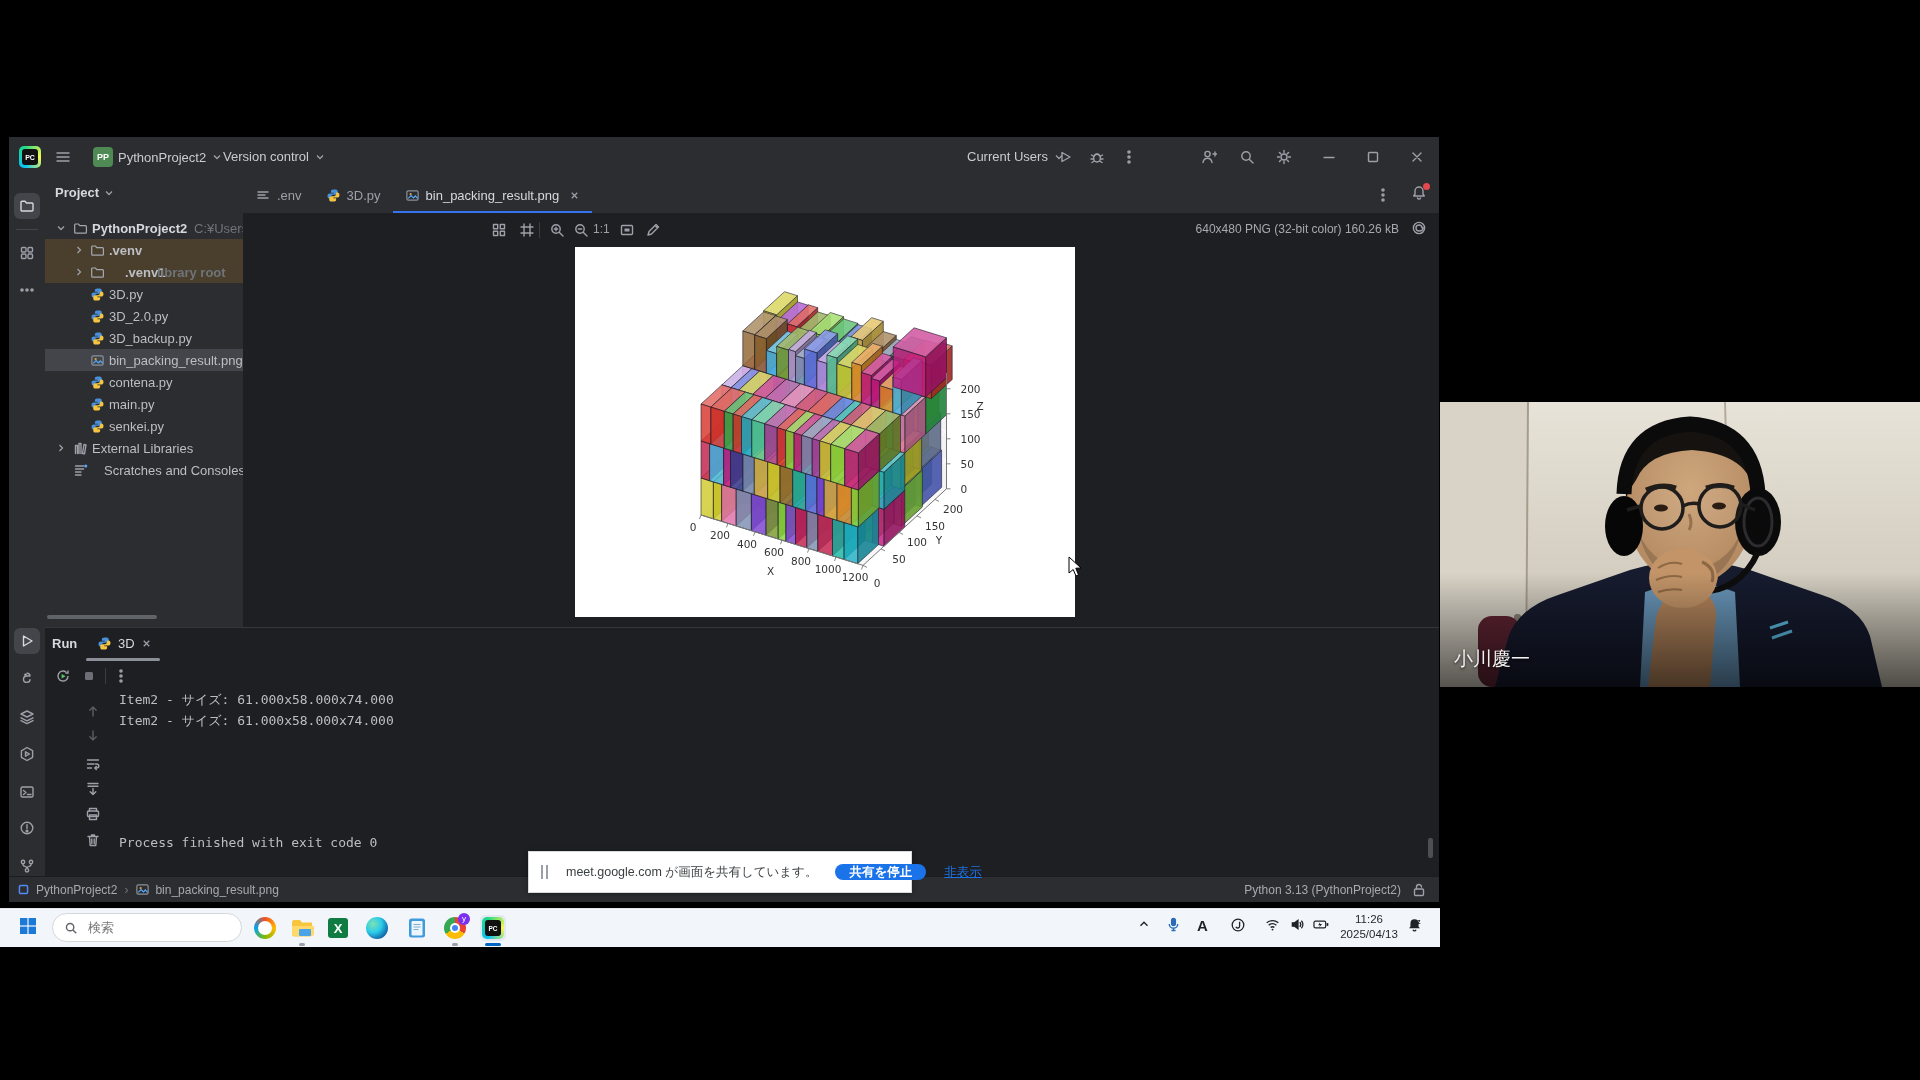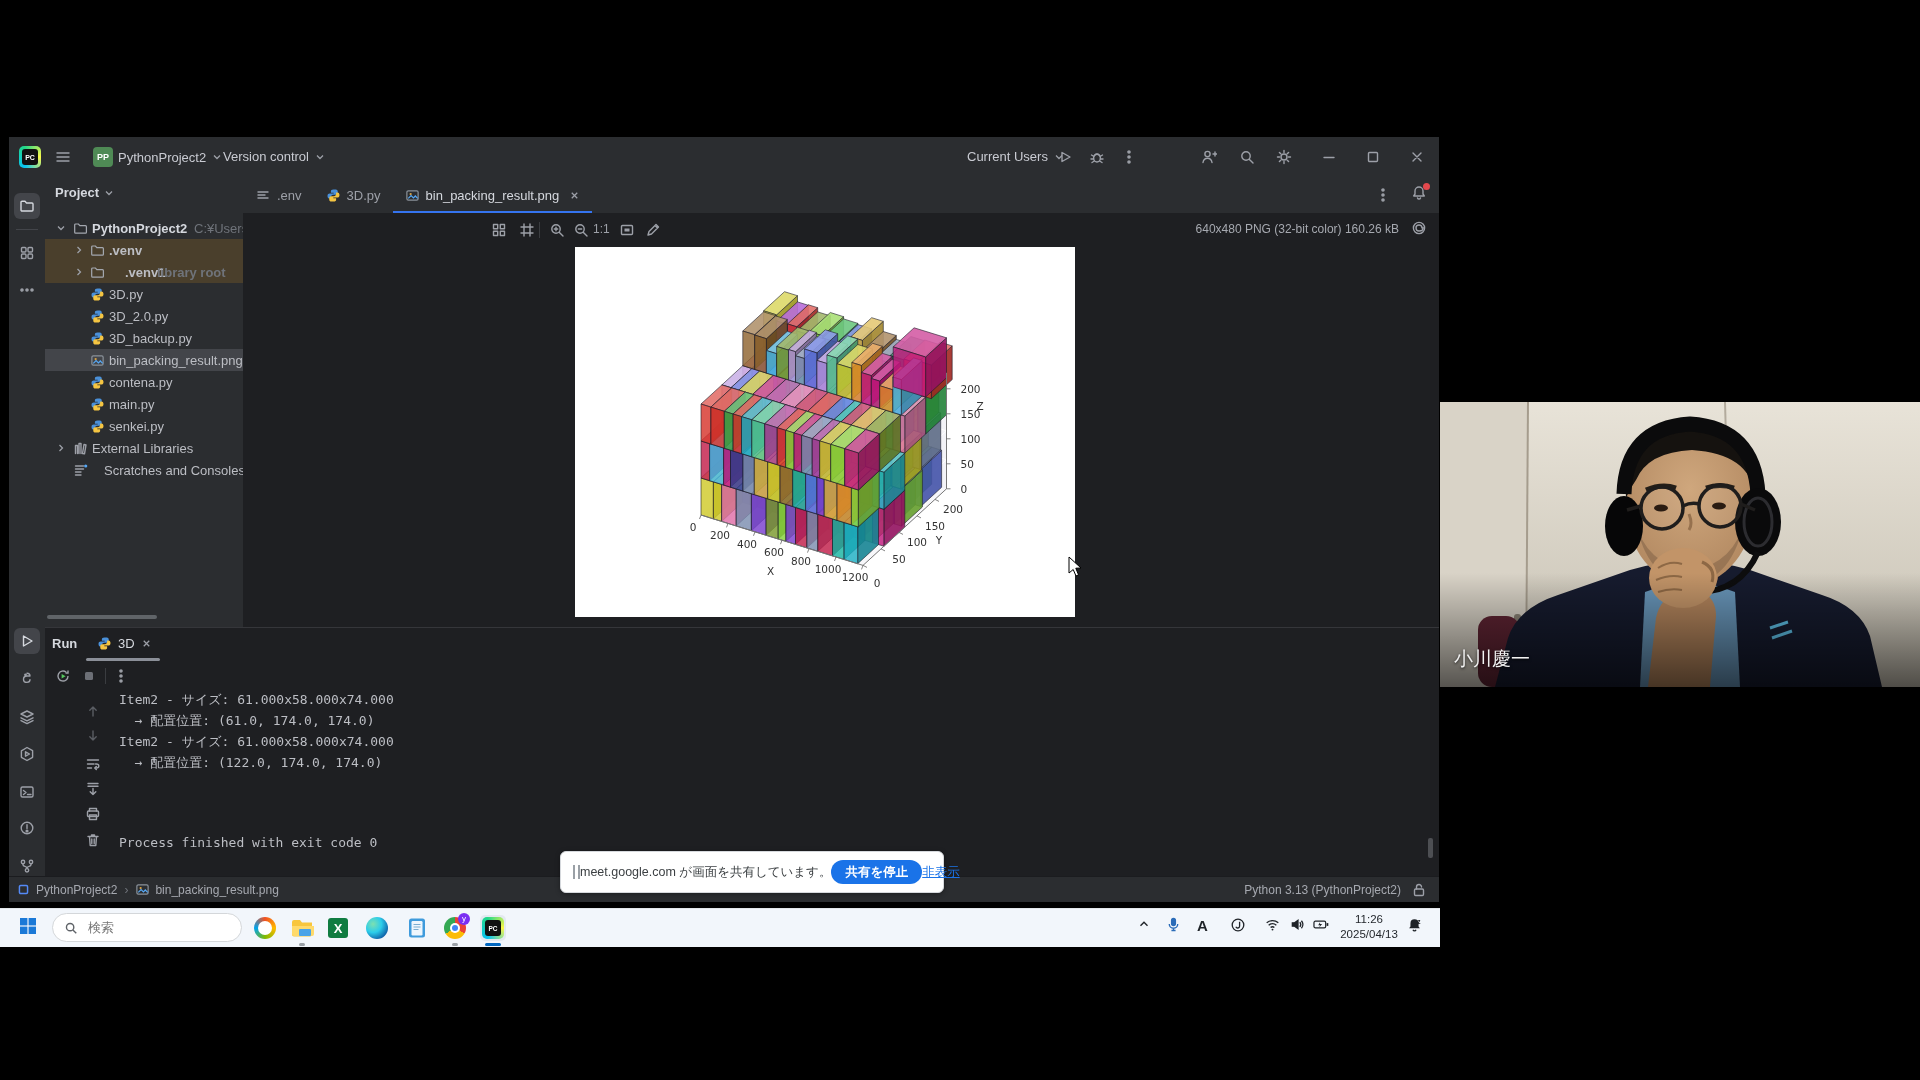--- a/index.html
+++ b/index.html
@@ -32,25 +32,25 @@
   #canvas{left:234px;top:110px;width:1196px;height:380px;background:#1e1f22;}
   #plotimg{left:332px;top:0px;width:500px;height:370px;background:#fff;}
   #runpanel{left:36px;top:490px;width:1394px;height:249px;background:#1e1f22;border-top:1px solid #35363a;}
   .runtab{position:absolute;display:flex;align-items:center;gap:6px;color:#d5d8de;font-size:13px;}
   #console{position:absolute;left:74px;top:61px;width:1290px;font-family:"DejaVu Sans Mono",monospace;
     font-size:13px;line-height:21px;color:#bcbec4;white-space:pre;}
   #procline{position:absolute;left:74px;top:207px;font-family:"DejaVu Sans Mono",monospace;font-size:13px;color:#bcbec4;white-space:pre;}
   #statusbar{left:0;top:739px;width:1430px;height:25px;background:#2b2d30;border-top:1px solid #1b1c1f;
     display:flex;align-items:center;font-size:12px;color:#a6a9b0;}
   
-  #meetbar{left:528px;top:851px;width:384px;height:42px;background:#fff;border:1px solid #d6d9dd;border-radius:6px;
-    box-shadow:0 1px 5px rgba(0,0,0,.35);display:flex;align-items:center;gap:0;padding:0 12px;box-sizing:border-box;z-index:30;margin-left:32px;}
+  #meetbar{left:528px;top:851px;width:384px;height:42px;background:#fff;border:1px solid #d6d9dd;border-radius:0;
+    box-shadow:0 1px 5px rgba(0,0,0,.35);display:flex;align-items:center;gap:18px;padding:0 12px;box-sizing:border-box;z-index:30;}
   #meetbar .msg{font-size:12.5px;color:#3c4043;white-space:nowrap;}
   #meet-stop{background:#1a73e8;color:#fff;font-size:12.5px;font-weight:bold;border:none;border-radius:15px;
-    height:24px;padding:0 14px;white-space:nowrap;}
+    height:16px;padding:0 14px;white-space:nowrap;}
   #meet-hide{color:#1a73e8;font-size:12.5px;text-decoration:underline;white-space:nowrap;}
   
   #taskbar{left:0;top:908px;width:1440px;height:38px;background:#f2f6fb;border-top:1px solid #e2e6ea;z-index:20;}
   #searchbox{position:absolute;left:52px;top:4px;width:190px;height:29px;background:#fff;border:1px solid #d4d7da;
     border-radius:15px;display:flex;align-items:center;gap:8px;padding:0 11px;box-sizing:border-box;}
   #searchbox input{border:none;outline:none;font-size:13px;color:#444;width:120px;background:transparent;font-family:"Liberation Sans",sans-serif;}
   .taskicon{position:absolute;top:6px;width:26px;height:26px;display:flex;align-items:center;justify-content:center;}
   .rundot{position:absolute;top:34px;width:6px;height:3px;border-radius:2px;background:#9aa0a6;}
   .activebar{position:absolute;top:34px;width:16px;height:3px;border-radius:2px;background:#0067c0;}
   .trayicon{position:absolute;top:8px;color:#1f2328;display:flex;align-items:center;justify-content:center;}
@@ -1204,21 +1204,21 @@
     <div class="abs icon" style="left:68px;top:40px;">
         <span>
           <svg width="16" height="16" viewBox="0 0 16 16" fill="none" stroke="currentColor" stroke-width="1.4" stroke-linecap="round" stroke-linejoin="round">
             <circle cx="8" cy="3" r="1.1" fill="currentColor"></circle>
             <circle cx="8" cy="8" r="1.1" fill="currentColor"></circle>
             <circle cx="8" cy="13" r="1.1" fill="currentColor"></circle>
           </svg>
         </span>
       </div>
     <div id="rungutter"></div>
-    <div id="console"><div>Item2 - サイズ: 61.000x58.000x74.000</div><div>  → 配置位置: (61.0, 174.0, 174.0)</div><div>Item2 - サイズ: 61.000x58.000x74.000</div><div>  → 配置位置: (122.0, 174.0, 174.0)</div></div>
+    <div id="console"><div>Item2 - サイズ: 61.000x58.000x74.000</div><div>Item2 - サイズ: 61.000x58.000x74.000</div></div>
     <div id="procline">Process finished with exit code 0</div>
     <div class="abs" style="left:1383px;top:210px;width:5px;height:20px;background:#4d4f53;border-radius:2px;"></div>
   <div class="icon abs" style="left:40px;top:75px;color:#5a5d63;">
         <svg width="16" height="16" viewBox="0 0 16 16" fill="none" stroke="currentColor" stroke-width="1.4" stroke-linecap="round" stroke-linejoin="round">
           <path d="M8 13V4M8 4L4.8 7.2M8 4l3.2 3.2"></path>
         </svg>
       </div>
       <div class="icon abs" style="left:40px;top:100px;color:#5a5d63;">
         <svg width="16" height="16" viewBox="0 0 16 16" fill="none" stroke="currentColor" stroke-width="1.4" stroke-linecap="round" stroke-linejoin="round">
           <path d="M8 3v9M8 12l-3.2-3.2M8 12l3.2-3.2"></path>

